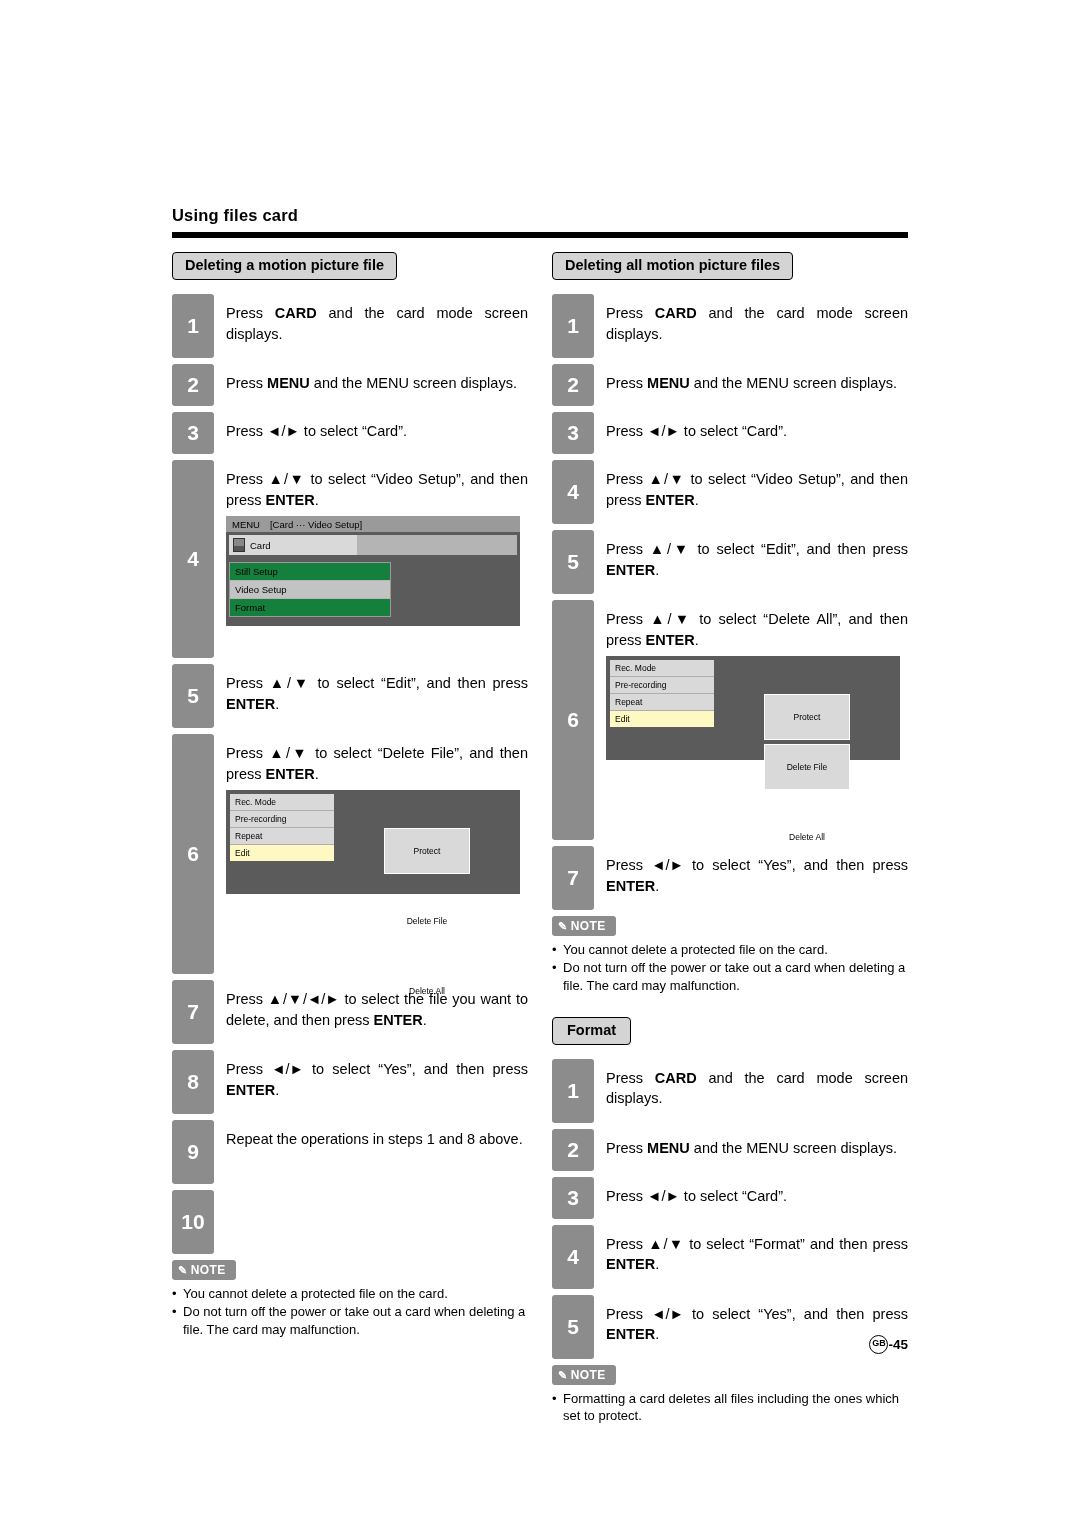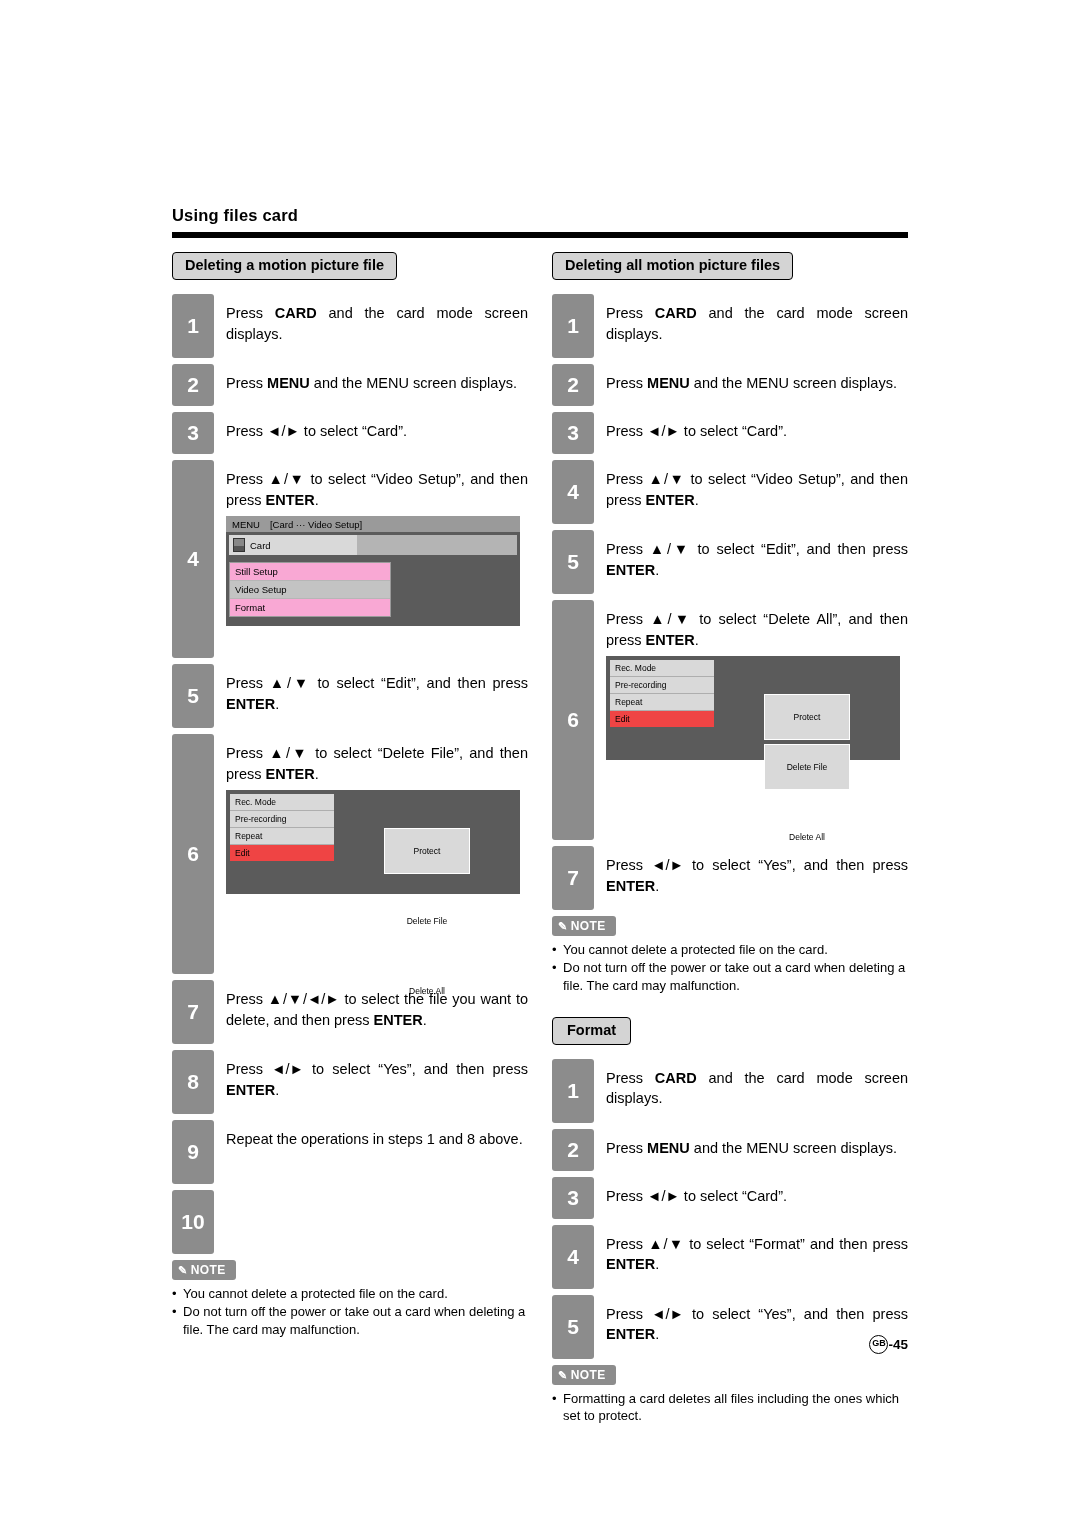--- a/index.html
+++ b/index.html
@@ -151,21 +151,21 @@
     width: 160px;
     position: absolute;
     left: 131px;
     top: 19px;
   }
   .osd-list {
     position: absolute;
     left: 3px;
     top: 46px;
     width: 160px;
-    background: #f9a8d4;
+    background: #15803d;
     border: 1px solid #9a9a9a;
   }
   .osd-list div {
     font-size: 9.5px;
     padding: 3px 0 3px 5px;
     border-bottom: 1px solid #b6b6b6;
   }
   .osd-list div.sel {
     background: #c3c3c3;
   }
@@ -180,21 +180,21 @@
     position: absolute;
     left: 4px; top: 4px;
     width: 104px;
     background: #d9d9d9;
   }
   .osd-left div {
     font-size: 8.5px;
     padding: 3px 0 3px 5px;
     border-bottom: 1px solid #aeaeae;
   }
-  .osd-left div.sel { background: #ef4444; }
+  .osd-left div.sel { background: #fef9c3; }
   .osd-left div:last-child { border-bottom: none; }
   .osd-right {
     position: absolute;
     left: 158px; top: 38px;
     width: 86px;
   }
   .osd-right div {
     font-size: 8.5px;
     background: #d9d9d9;
     border: 1px solid #fff;

